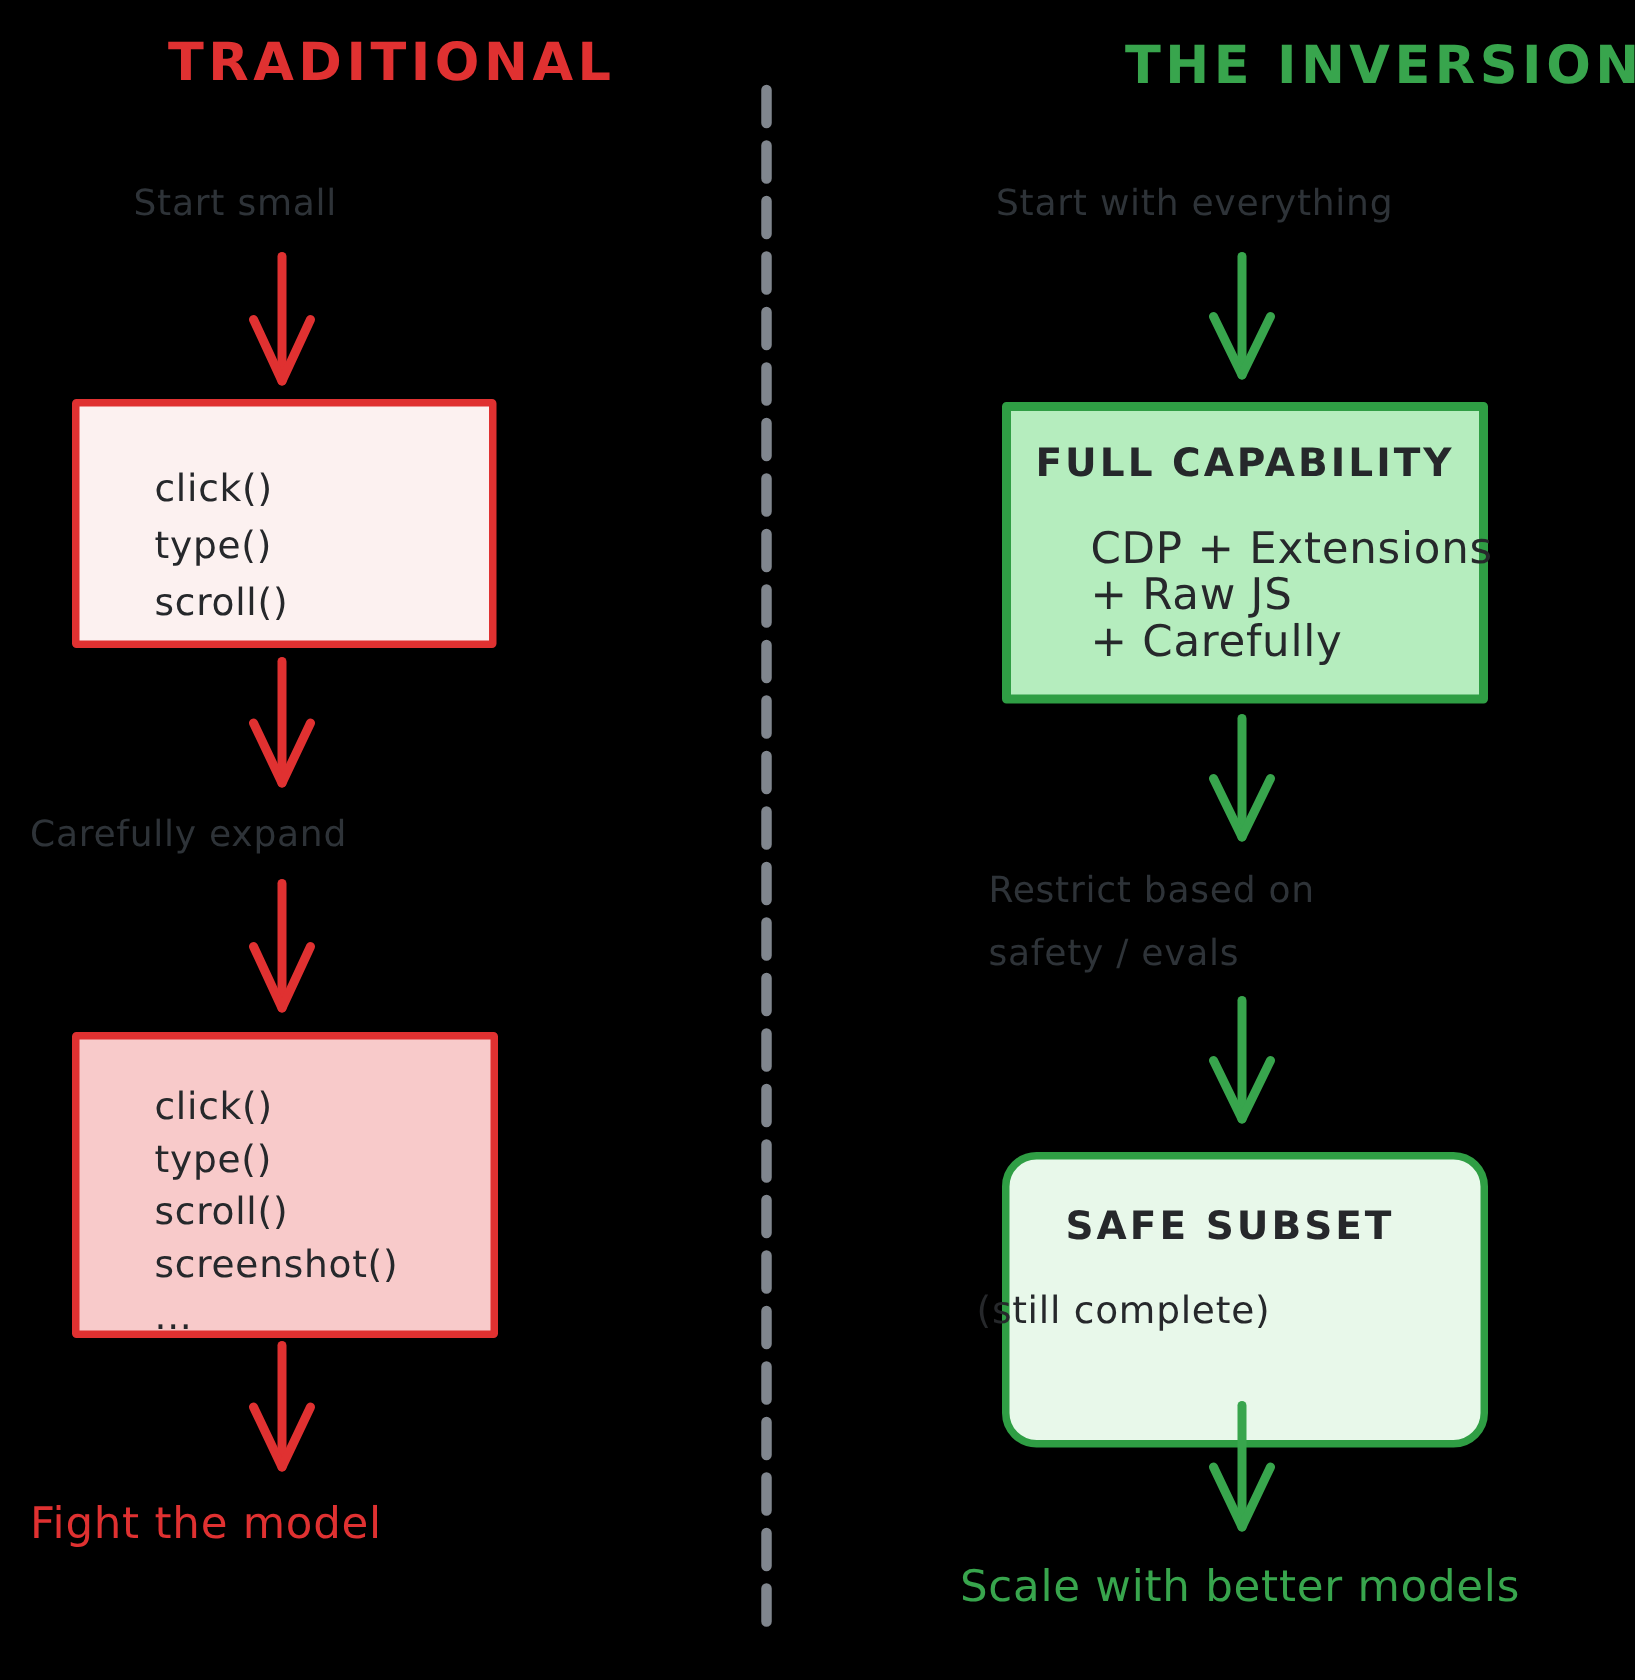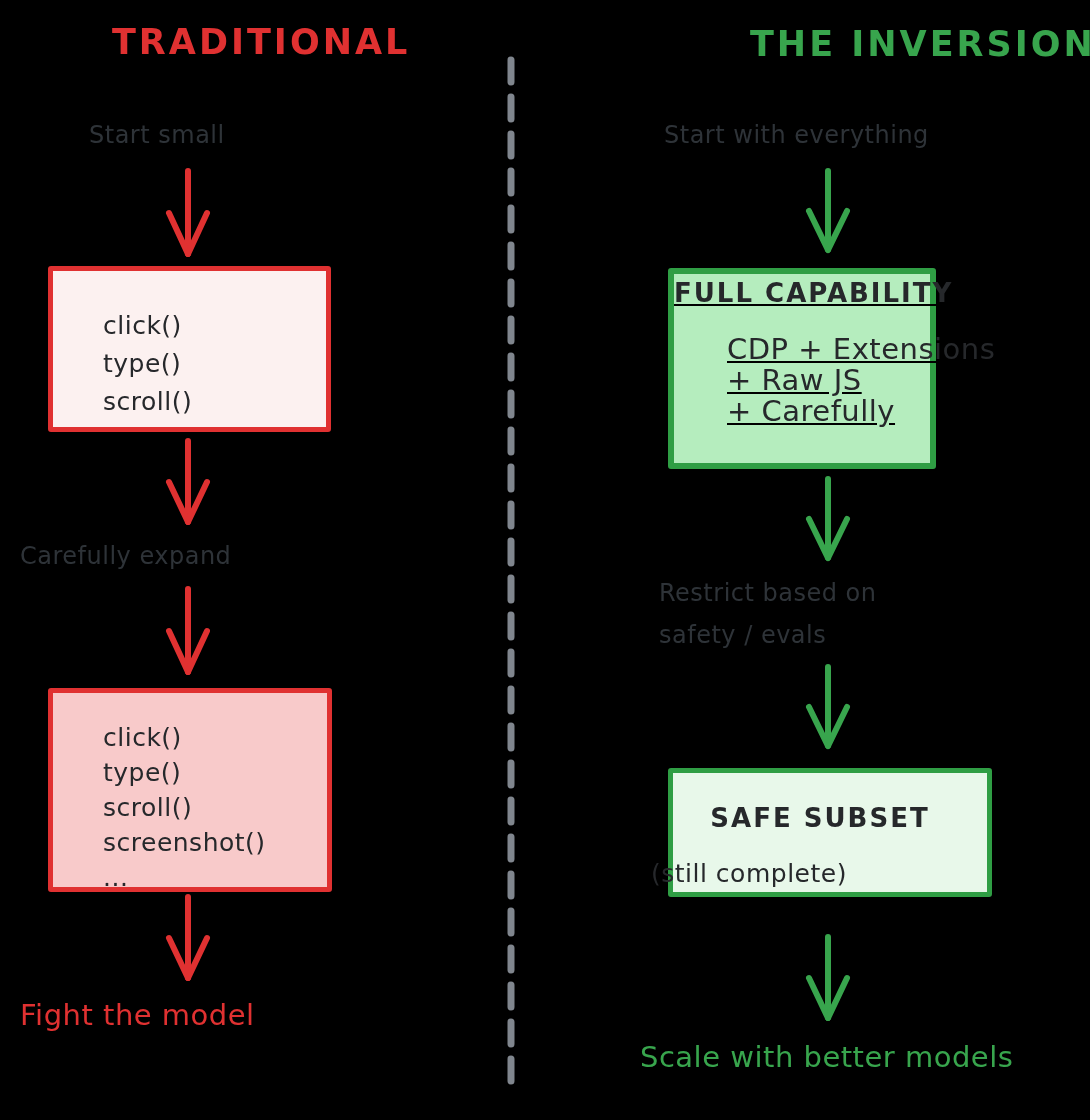--- a/index.html
+++ b/index.html
@@ -181,21 +181,21 @@
   <div class="abs step-label" style="left:664px; top:114px;">Start with everything</div>
 
   <div class="abs arrow green" style="left:800px; top:168px;">
     <svg width="56" height="86" viewBox="0 0 56 86">
       <line x1="28" y1="3" x2="28" y2="80" stroke="currentColor" stroke-width="6" stroke-linecap="round"></line>
       <line x1="9" y1="43" x2="28" y2="82" stroke="currentColor" stroke-width="6" stroke-linecap="round"></line>
       <line x1="47" y1="43" x2="28" y2="82" stroke="currentColor" stroke-width="6" stroke-linecap="round"></line>
     </svg>
   </div>
 
-  <div class="abs sketch-box box-green-1" style="left:668px; top:268px; width:268px; height:201px; padding:4px 0 0 0;text-decoration:underline;">
+  <div class="abs sketch-box box-green-1" style="left:668px; top:268px; width:324px; height:201px; padding:20px 0 0 0;">
     <div class="cap-title">FULL CAPABILITY</div>
     <div style="padding:26px 0 0 40px;">
       <div class="cap-line">CDP + Extensions</div>
       <div class="cap-line">+ Raw JS</div>
       <div class="cap-line">+ Carefully</div>
     </div>
   </div>
 
   <div class="abs arrow green" style="left:800px; top:476px;">
     <svg width="56" height="86" viewBox="0 0 56 86">
@@ -211,21 +211,21 @@
   </div>
 
   <div class="abs arrow green" style="left:800px; top:664px;">
     <svg width="56" height="86" viewBox="0 0 56 86">
       <line x1="28" y1="3" x2="28" y2="80" stroke="currentColor" stroke-width="6" stroke-linecap="round"></line>
       <line x1="9" y1="43" x2="28" y2="82" stroke="currentColor" stroke-width="6" stroke-linecap="round"></line>
       <line x1="47" y1="43" x2="28" y2="82" stroke="currentColor" stroke-width="6" stroke-linecap="round"></line>
     </svg>
   </div>
 
-  <div class="abs sketch-box box-green-2" style="left:668px; top:768px; width:324px; height:129px; padding:30px 0 0 0;">
+  <div class="abs sketch-box box-green-2" style="left:668px; top:768px; width:324px; height:197px; padding:30px 0 0 0;border-radius:23px;">
     <div class="cap-title" style="transform:translateX(-10px);">SAFE SUBSET</div>
     <div class="subset-sub" style="margin-top:26px; transform:translateX(-22px);">(still complete)</div>
   </div>
 
   <div class="abs arrow green" style="left:800px; top:934px;">
     <svg width="56" height="88" viewBox="0 0 56 88">
       <line x1="28" y1="3" x2="28" y2="82" stroke="currentColor" stroke-width="6" stroke-linecap="round"></line>
       <line x1="9" y1="44" x2="28" y2="84" stroke="currentColor" stroke-width="6" stroke-linecap="round"></line>
       <line x1="47" y1="44" x2="28" y2="84" stroke="currentColor" stroke-width="6" stroke-linecap="round"></line>
     </svg>

